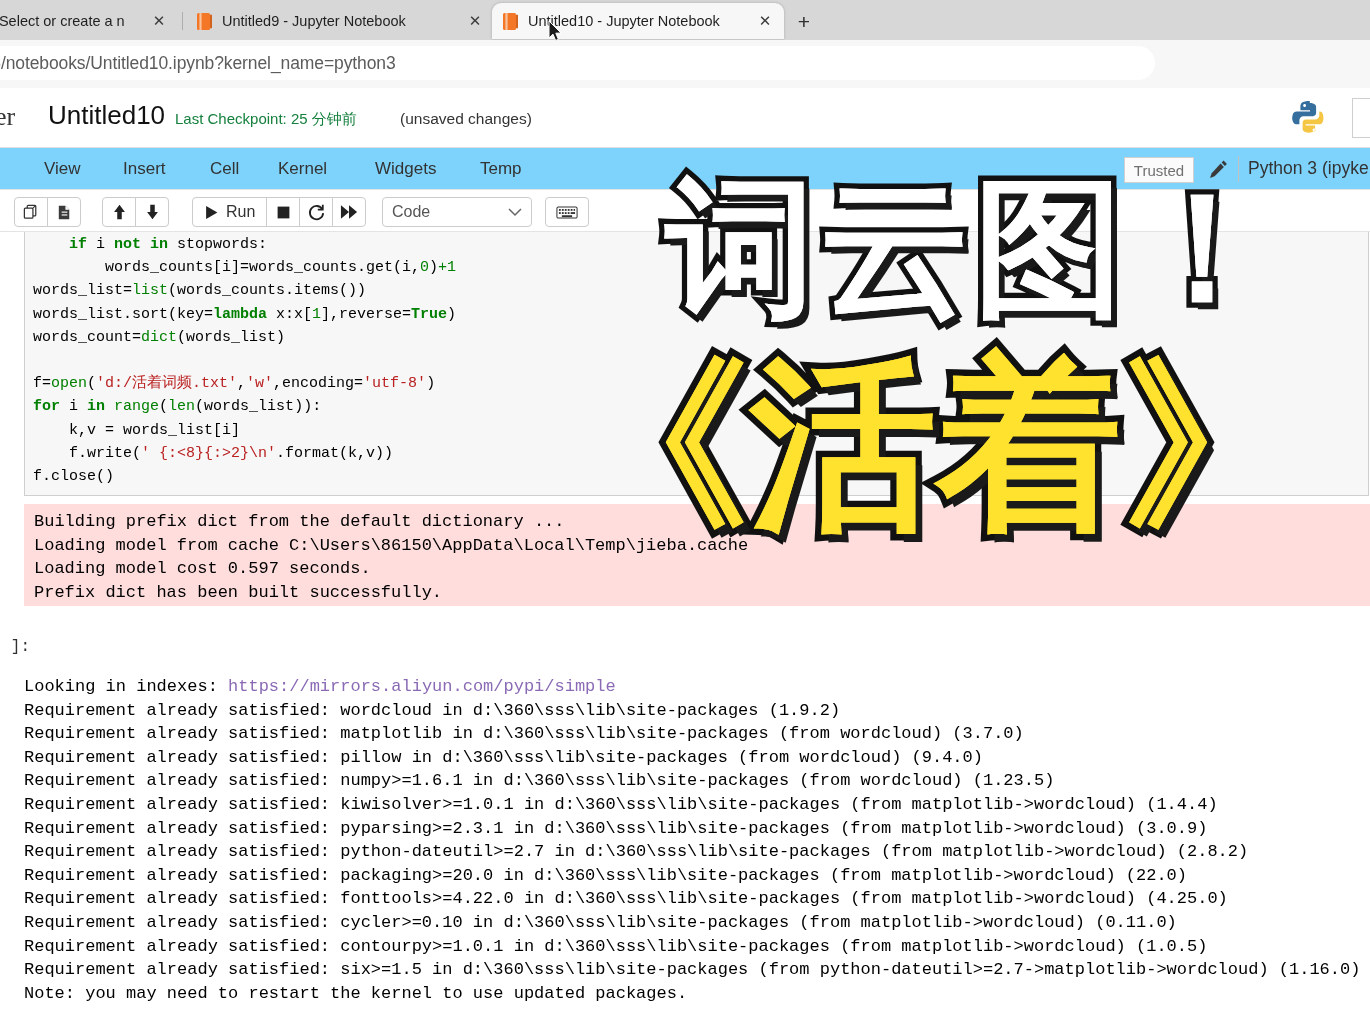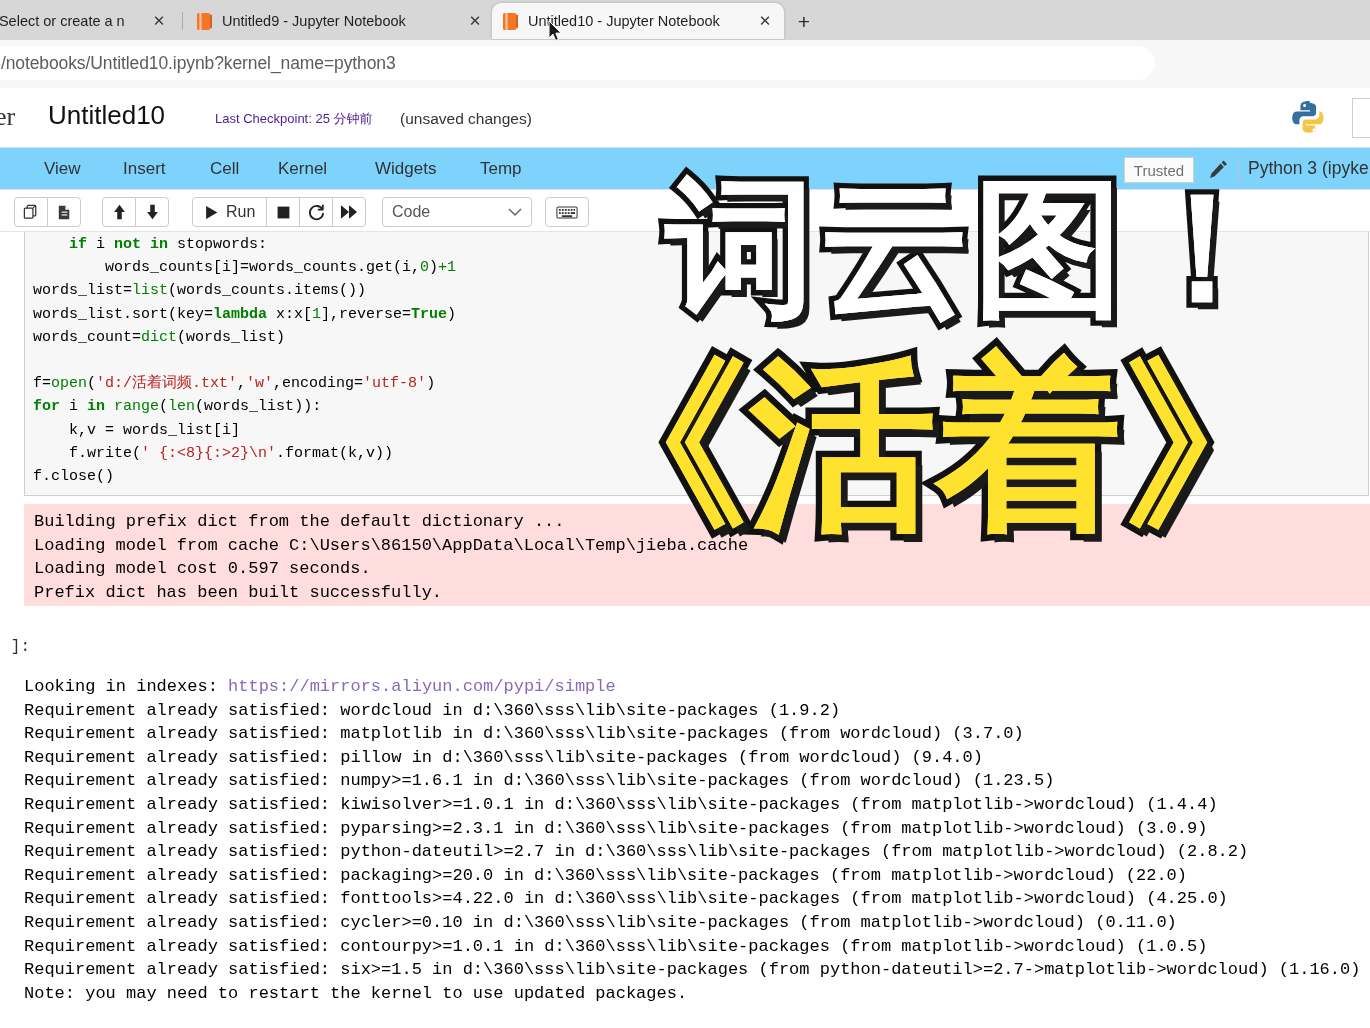--- a/index.html
+++ b/index.html
@@ -61,21 +61,21 @@
   #ico-zoom  { left: 1153px; }
   #ico-read  { left: 1213px; }
   #ico-fav   { left: 1253px; }
   #ico-ext   { left: 1320px; }
   #omni-divider { position: absolute; top: 53px; left: 1362px; width: 1px; height: 22px; background: #c9c9c9; }
 
   
   #jp-header { position: absolute; top: 88px; left: 0; width: 1370px; height: 60px; background: #ffffff; border-bottom: 1px solid #e0e0e0; }
   #jp-logo-text { position: absolute; left: -5px; top: 14px; font-size: 26px; color: #333; font-family: "Liberation Serif", serif; }
   #nb-name { position: absolute; left: 48px; top: 12px; font-size: 26px; color: #111; font-family: "Liberation Sans", sans-serif; }
-  #nb-checkpoint { position: absolute; left: 175px; top: 22px; font-size: 13px; color: #4c1d95; margin-left: 40px; }
+  #nb-checkpoint { position: absolute; left: 175px; top: 22px; font-size: 15px; color: #15803d; }
   #nb-unsaved { position: absolute; left: 400px; top: 22px; font-size: 15.5px; color: #333; }
   #py-logo { position: absolute; left: 1288px; top: 96px; width: 44px; height: 44px; }
   #header-right-box { position: absolute; left: 1352px; top: 98px; width: 40px; height: 40px; border: 1px solid #cfcfcf; background: #fff; }
 
   
   #jp-menubar { position: absolute; top: 148px; left: 0; width: 1370px; height: 42px; background: #7dd3fc; border-bottom: 1px solid #e4e4e4; }
   .menu-item { position: absolute; top: 8px; font-size: 17px; color: #333; padding: 3px 8px; }
   #mi-view    { left: 36px; }
   #mi-insert  { left: 115px; }
   #mi-cell    { left: 202px; }

